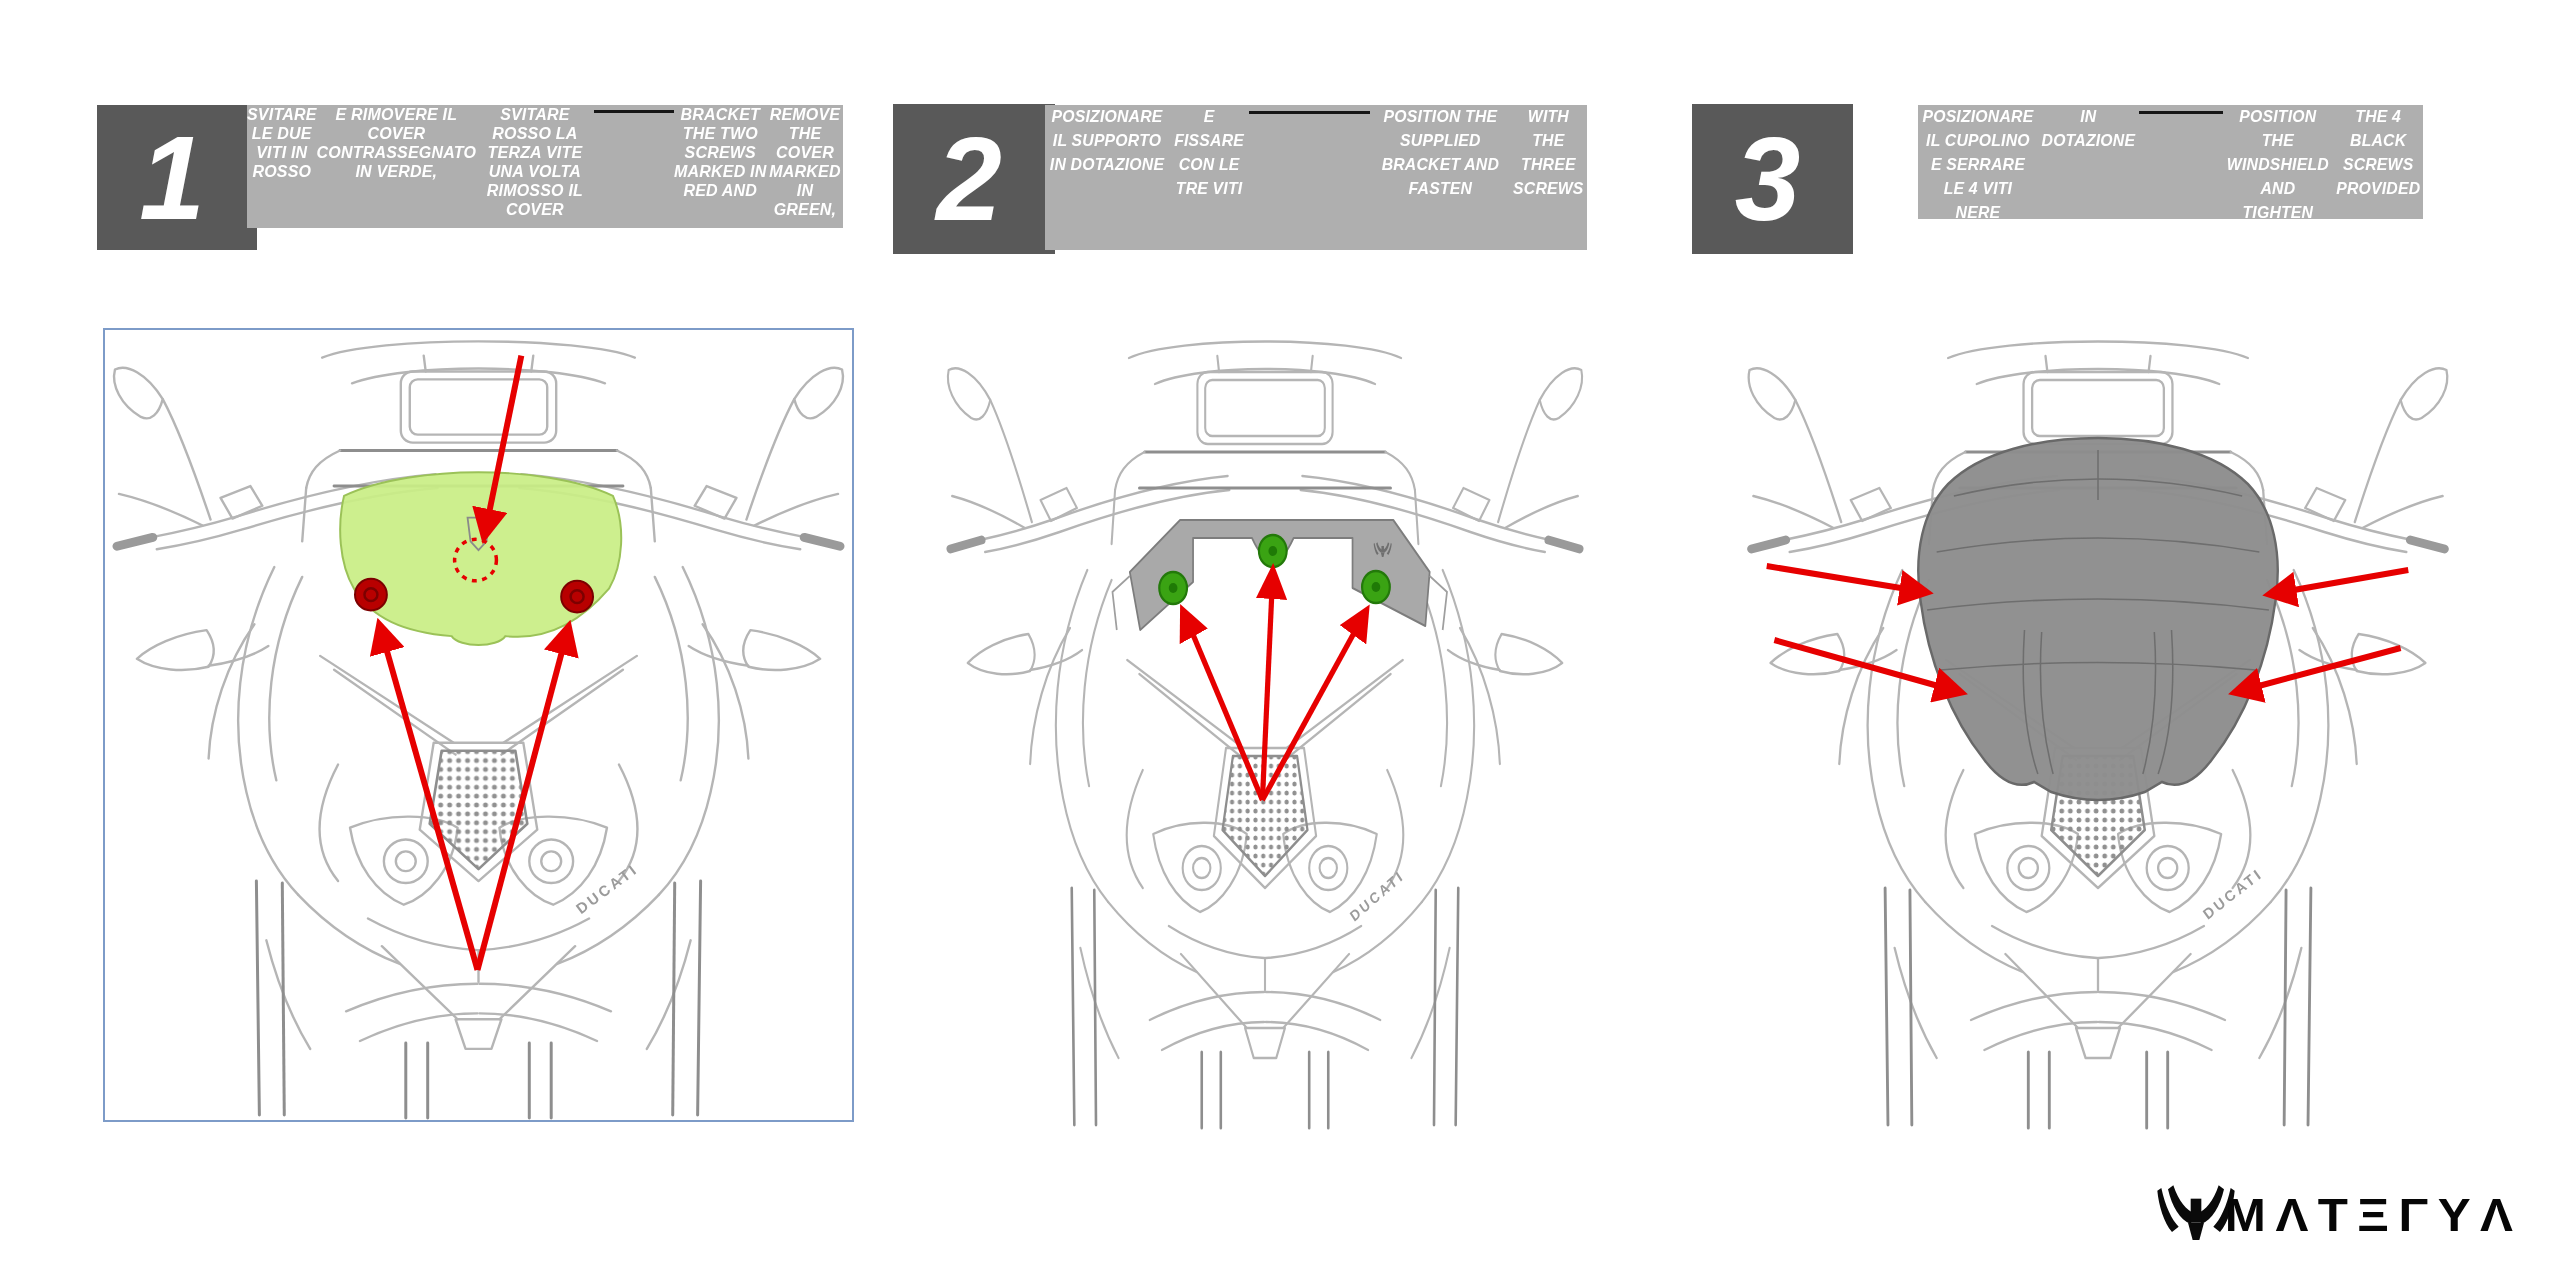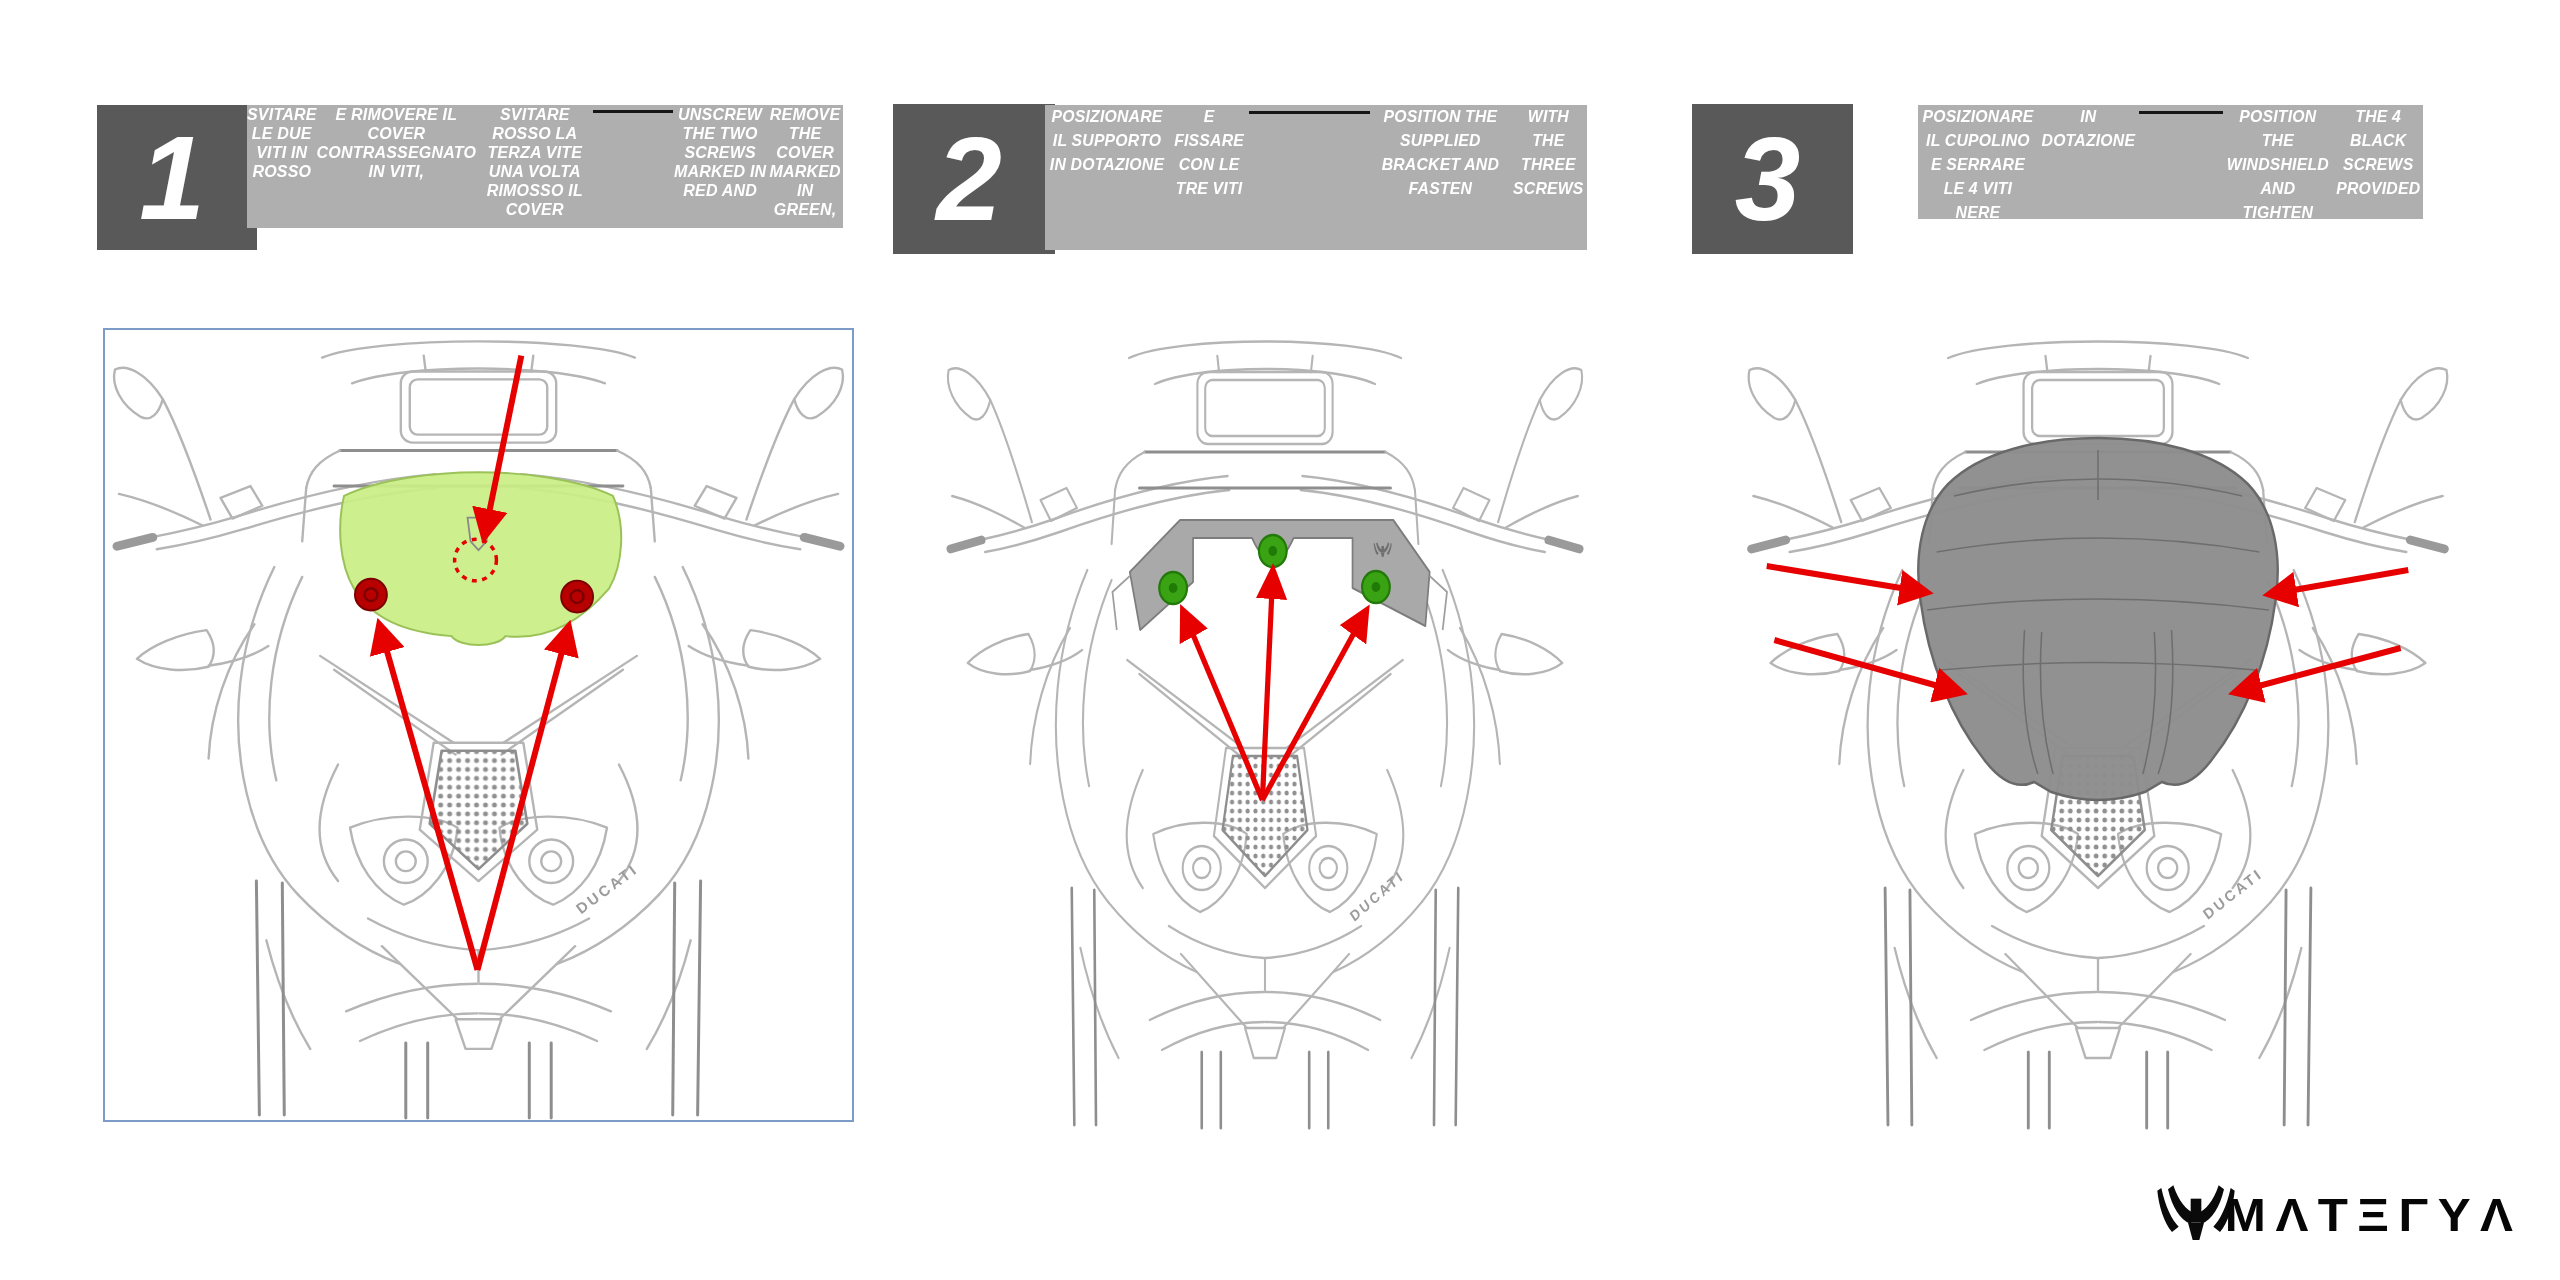--- a/index.html
+++ b/index.html
@@ -108,24 +108,24 @@
         <path d="M48,58 H72 L65,84 H55 Z"></path>
       </g>
     </defs>
   </svg>
 
   <div class="badge" style="left:97px;top:105px;width:150px;height:145px">
     <span>1</span>
   </div>
   <div class="panel" style="left:247px;top:105px;width:596px;height:123px">
     <span class="line">SVITARE LE DUE VITI IN ROSSO</span>
-    <span class="line">E RIMOVERE IL COVER CONTRASSEGNATO IN VITI,</span>
+    <span class="line">E RIMOVERE IL COVER CONTRASSEGNATO IN VERDE,</span>
     <span class="line">SVITARE ROSSO LA TERZA VITE UNA VOLTA RIMOSSO IL COVER</span>
     <hr class="divider">
-    <span class="line">UNSCREW THE TWO SCREWS MARKED IN RED AND</span>
+    <span class="line">BRACKET THE TWO SCREWS MARKED IN RED AND</span>
     <span class="line">REMOVE THE COVER MARKED IN GREEN,</span>
   </div>
 
   <div class="badge" style="left:893px;top:104px;width:152px;height:150px">
     <span>2</span>
   </div>
   <div class="panel wide2" style="left:1045px;top:105px;width:542px;height:145px">
     <span class="line">POSIZIONARE IL SUPPORTO IN DOTAZIONE</span>
     <span class="line">E FISSARE CON LE TRE VITI</span>
     <hr class="divider">

